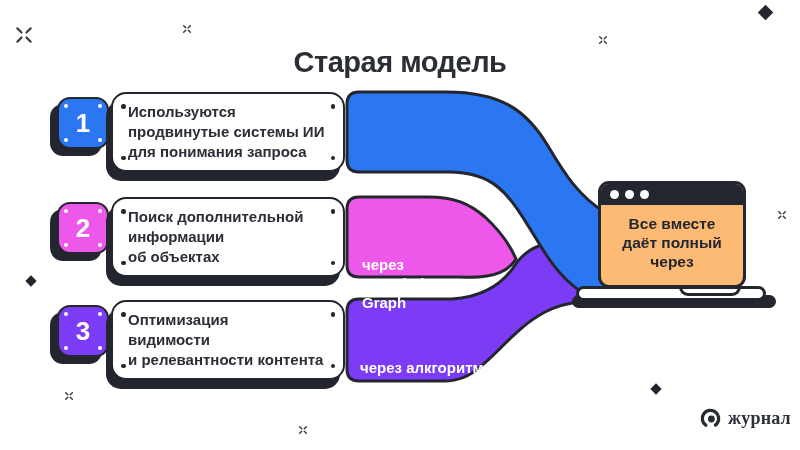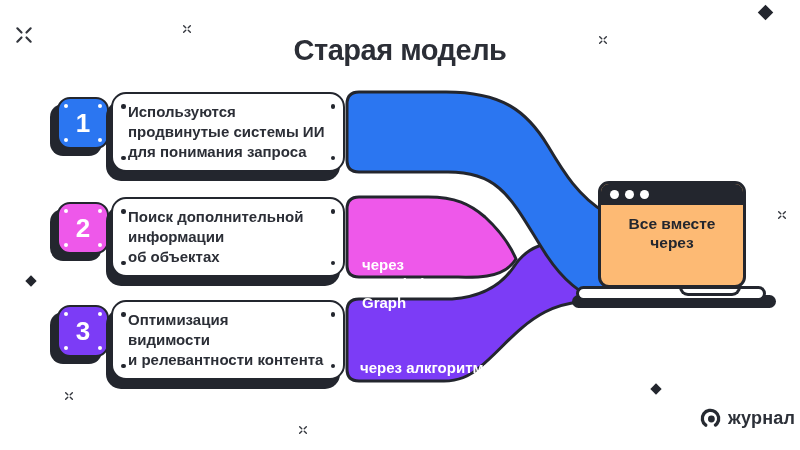--- a/index.html
+++ b/index.html
@@ -2,21 +2,21 @@
 <html><head>
 <meta charset="utf-8">
 <style>
   html,body{margin:0;padding:0;background:#fff;}
   .canvas{
     position:relative;width:800px;height:450px;overflow:hidden;background:#ffffff;
     font-family:"Liberation Sans","DejaVu Sans",sans-serif;color:#2b2e36;
   }
   
   .title{
-    position:absolute;top:34px;left:0;width:100%;text-align:center;
+    position:absolute;top:46px;left:0;width:100%;text-align:center;
     font-size:29px;font-weight:800;letter-spacing:-0.5px;color:#2b2e36;
   }
   
   .ribbons{position:absolute;left:0;top:0;z-index:1;}
   
   .badge{
     position:absolute;width:48px;height:48px;border:2.5px solid #23262e;border-radius:13px;
     box-shadow:-7px 7px 0 #23262e;z-index:2;display:flex;align-items:center;justify-content:center;
   }
   .badge-num{font-size:26px;font-weight:800;color:#ffffff;line-height:1;}
@@ -55,21 +55,21 @@
   .wdot.d1{left:9px}.wdot.d2{left:24px}.wdot.d3{left:39px}
   .laptop-screen-text{
     position:absolute;left:0;top:30px;width:100%;text-align:center;
     font-size:15.5px;font-weight:800;line-height:19px;color:#23262e;
   }
   
   .spark{position:absolute;z-index:4;}
   .diamond{position:absolute;background:#23262e;transform:rotate(45deg);z-index:4;}
   
   .logo{position:absolute;left:699px;top:407px;display:flex;align-items:center;gap:6px;z-index:4;}
-  .logo-text{font-size:18px;font-weight:600;color:#2c3038;letter-spacing:0.2px;}
+  .logo-text{font-size:18px;font-weight:600;color:#2c3038;letter-spacing:0.2px;font-family:Liberation Serif, serif;}
 </style>
 </head>
 <body>
 
 <div class="canvas">
 
   <div class="title">Старая модель</div>
 
   <svg class="ribbons" width="800" height="450" viewBox="0 0 800 450">
     <path d="M359,299 H452 C481,297 501,285 513,268 C523,252 535,246 551,242 C571,237 591,236 622,236 L632,236 V302 C590,299 566,301 545,312 C518,326 500,351 480,367 C468,378 454,381 444,381 H359 Q347,381 347,369 V311 Q347,299 359,299 Z" stroke="#23262e" stroke-width="3" style="fill: rgb(124, 60, 246);"></path>
@@ -146,20 +146,21 @@
       <div class="laptop-notch"></div>
     </div>
     <div class="laptop-window">
       <div class="laptop-titlebar">
         <i class="wdot d1"></i>
         <i class="wdot d2"></i>
         <i class="wdot d3"></i>
       </div>
       <div class="laptop-screen-text">
         <div>Все вместе</div>
+        <div>даёт полный</div>
         <div>через</div>
       </div>
     </div>
   </div>
 
   <svg class="spark" style="left:13px;top:25px" width="22" height="20" viewBox="0 0 24 24">
     <path d="M4 4 L9 9 M20 4 L15 9 M4 20 L9 15 M20 20 L15 15" stroke="#33363d" stroke-width="2.6" stroke-linecap="round" fill="none"></path>
   </svg>
   <svg class="spark" style="left:182px;top:24px" width="10" height="10" viewBox="0 0 24 24">
     <path d="M4 4 L9 9 M20 4 L15 9 M4 20 L9 15 M20 20 L15 15" stroke="#33363d" stroke-width="3.4" stroke-linecap="round" fill="none"></path>

